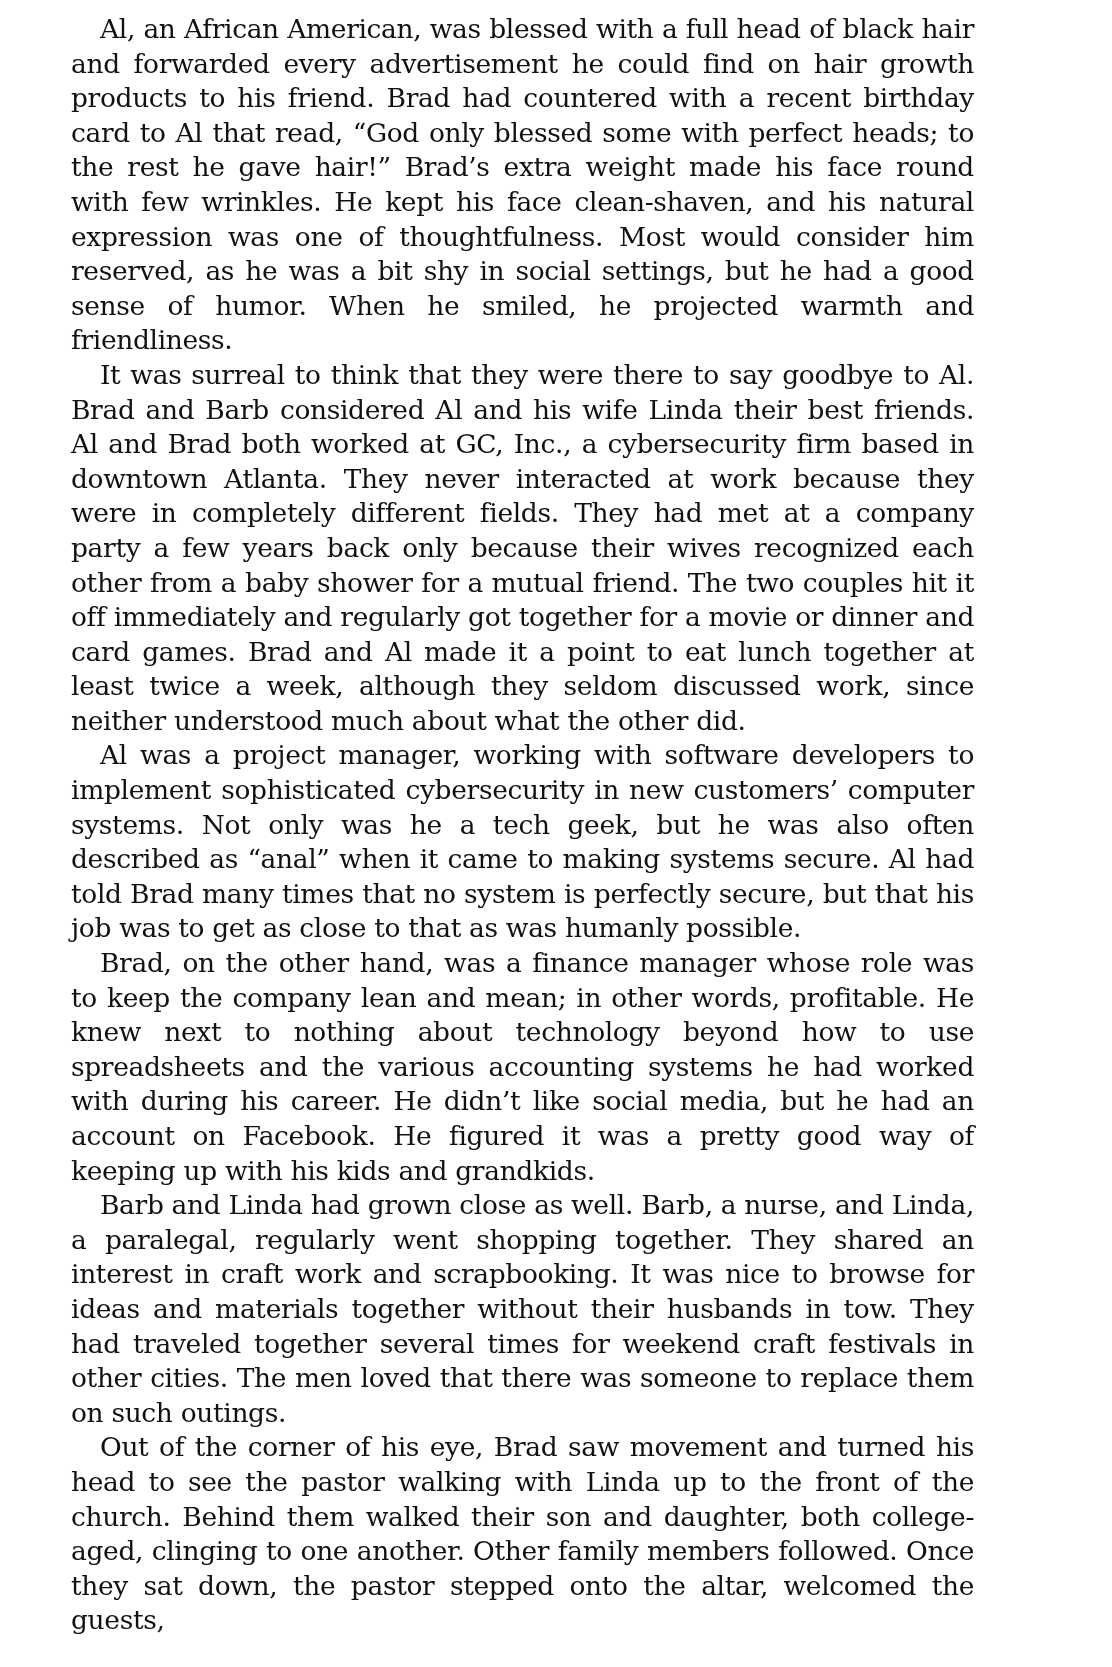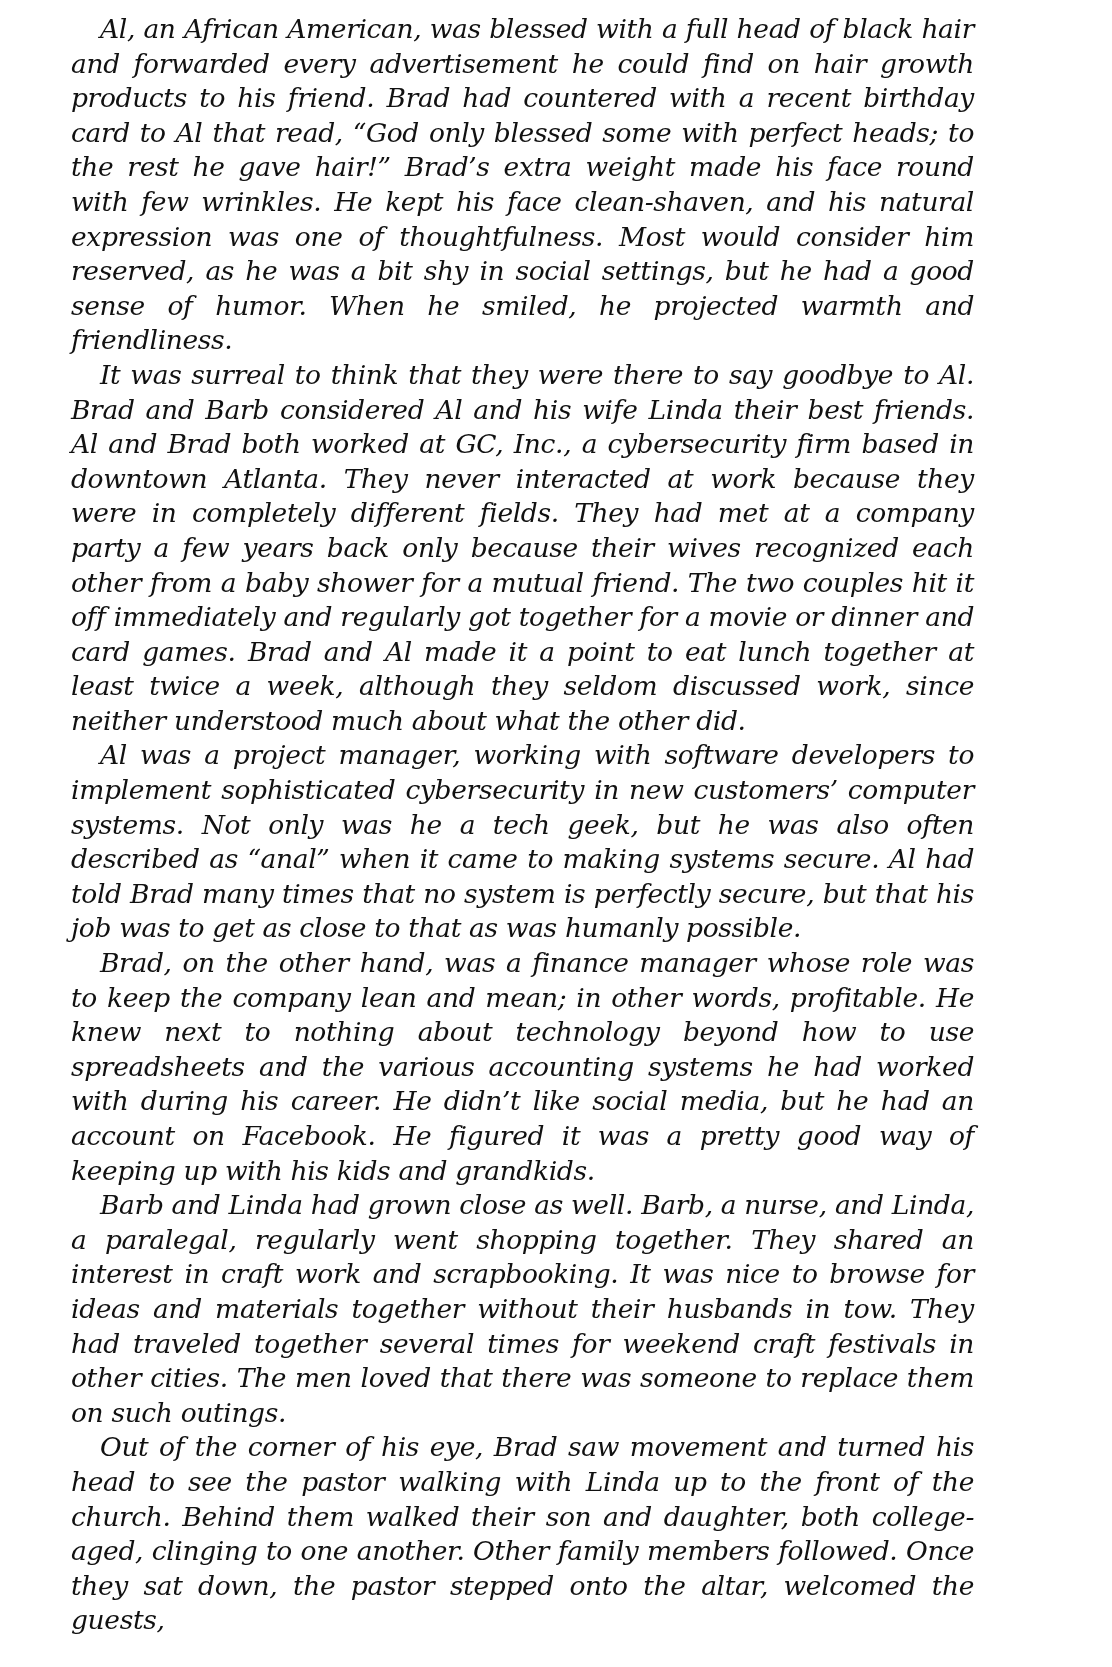--- a/index.html
+++ b/index.html
@@ -23,21 +23,20 @@
       font-size: 26.5px;
       line-height: 34.6px;
       letter-spacing: -0.35px;
       word-spacing: 0px;
     }
     .para {
       margin: 0;
       text-align: justify;
       text-indent: 29px;
       hyphens: none;
-      font-style: italic;
     }
   </style>
 </head>
 <body>
 
 <div class="page">
   <p class="para">Al, an African American, was blessed with a full head of black hair and forwarded every advertisement he could find on hair growth products to his friend. Brad had countered with a recent birthday card to Al that read, “God only blessed some with perfect heads; to the rest he gave hair!” Brad’s extra weight made his face round with few wrinkles. He kept his face clean-shaven, and his natural expression was one of thoughtfulness. Most would consider him reserved, as he was a bit shy in social settings, but he had a good sense of humor. When he smiled, he projected warmth and friendliness.</p>
   <p class="para">It was surreal to think that they were there to say goodbye to Al. Brad and Barb considered Al and his wife Linda their best friends. Al and Brad both worked at GC, Inc., a cybersecurity firm based in downtown Atlanta. They never interacted at work because they were in completely different fields. They had met at a company party a few years back only because their wives recognized each other from a baby shower for a mutual friend. The two couples hit it off immediately and regularly got together for a movie or dinner and card games. Brad and Al made it a point to eat lunch together at least twice a week, although they seldom discussed work, since neither understood much about what the other did.</p>
   <p class="para">Al was a project manager, working with software developers to implement sophisticated cybersecurity in new customers’ computer systems. Not only was he a tech geek, but he was also often described as “anal” when it came to making systems secure. Al had told Brad many times that no system is perfectly secure, but that his job was to get as close to that as was humanly possible.</p>
   <p class="para">Brad, on the other hand, was a finance manager whose role was to keep the company lean and mean; in other words, profitable. He knew next to nothing about technology beyond how to use spreadsheets and the various accounting systems he had worked with during his career. He didn’t like social media, but he had an account on Facebook. He figured it was a pretty good way of keeping up with his kids and grandkids.</p>

